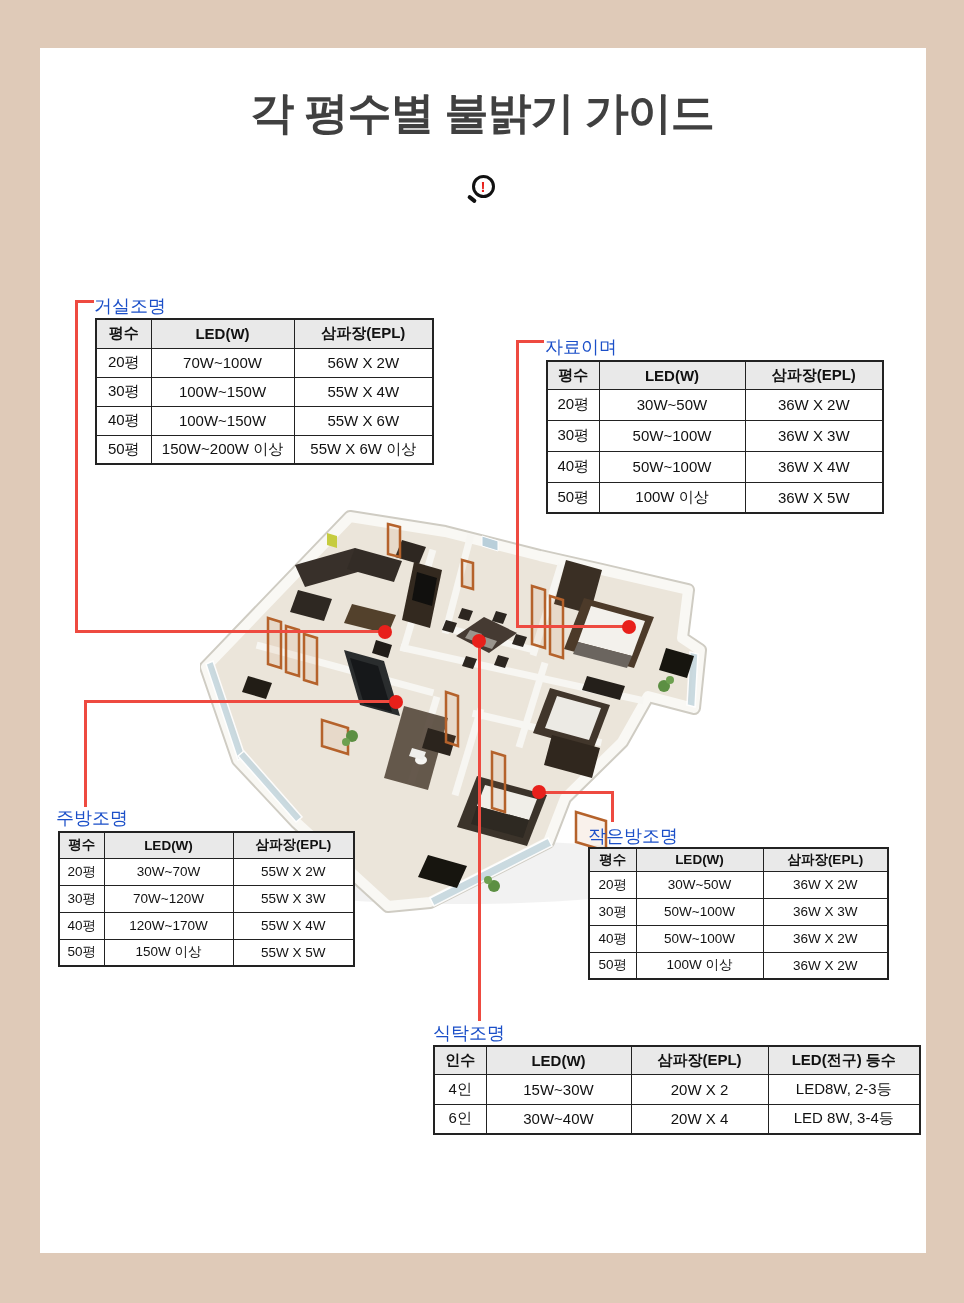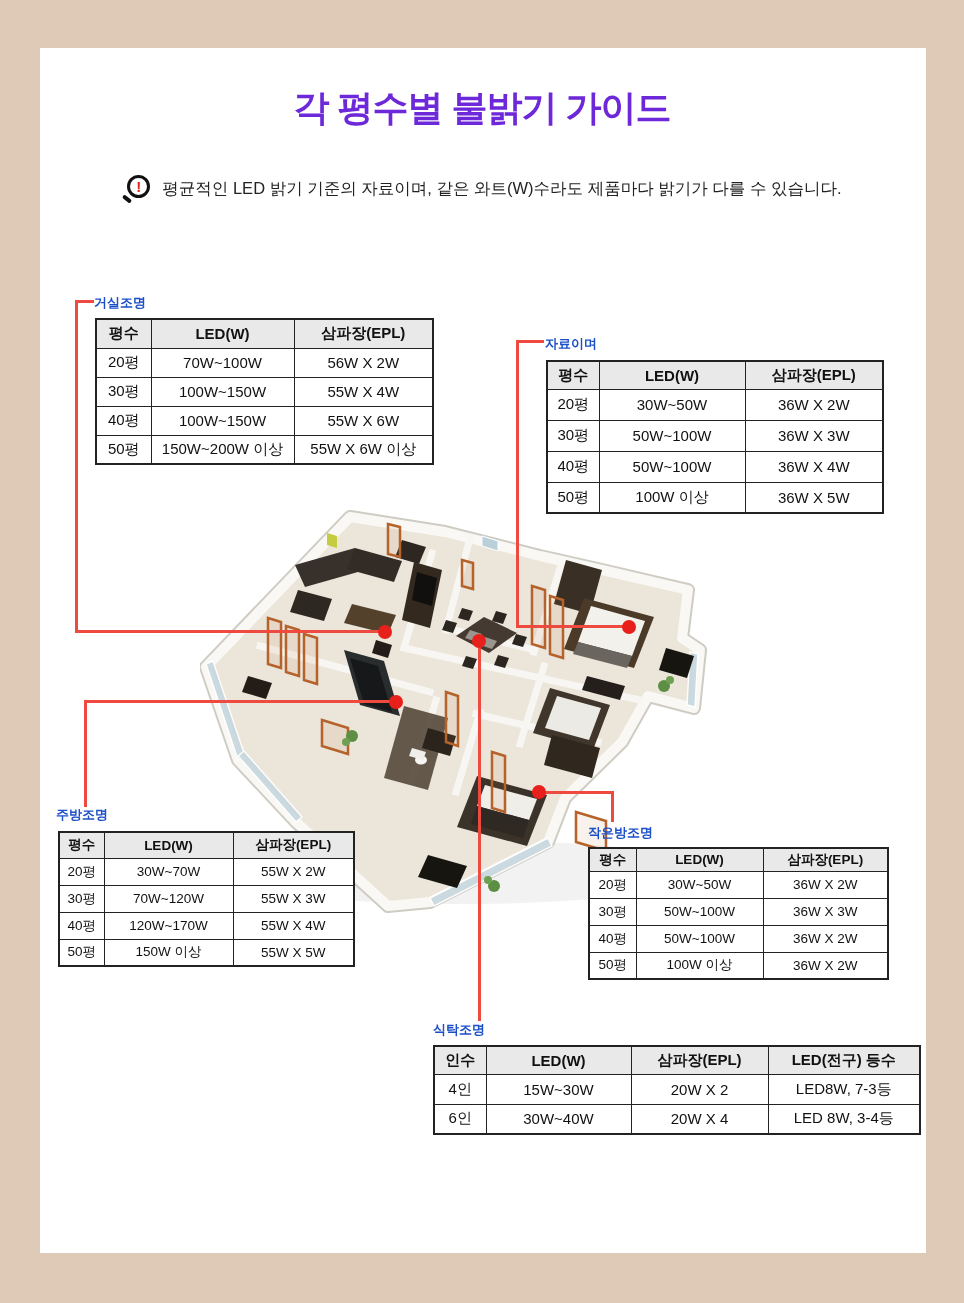--- a/index.html
+++ b/index.html
@@ -7,35 +7,35 @@
     --label-blue:#1b4fc8;
     --connector-red:#ee4a40;
     --dot-red:#e8201b;
     --table-header-bg:#e9e9e9;
     --table-border:#222222;
   }
   *{margin:0;padding:0;box-sizing:border-box}
   body{font-family:"Liberation Sans", sans-serif;background:#888}
   .canvas{position:relative;width:964px;height:1303px;background:var(--frame);overflow:hidden;margin:0 auto}
   .panel{position:absolute;left:40px;top:48px;width:886px;height:1205px;background:#ffffff}
-  .title{position:absolute;left:0;right:0;top:84px;text-align:center;font-size:36px;font-weight:800;letter-spacing:-1px;color:#6d28d9;z-index:4}
+  .title{position:absolute;left:0;right:0;top:84px;text-align:center;font-size:44px;font-weight:800;letter-spacing:-1px;color:#404040;z-index:4}
   .notice{position:absolute;left:0;right:0;top:172px;display:flex;justify-content:center;align-items:center;gap:9px;z-index:4}
   .notice-text{font-size:16.5px;color:#222}
   .mag{position:relative;width:31px;height:33px;flex:0 0 31px}
   .mag-circle{position:absolute;left:5px;top:3px;width:23px;height:23px;border:3px solid #111;border-radius:50%;display:flex;align-items:center;justify-content:center;font-weight:800;color:var(--dot-red);font-size:15px;line-height:1}
   .mag-handle{position:absolute;left:0;top:25px;width:10px;height:4px;background:#111;transform:rotate(38deg);border-radius:2px}
 
   .floorplan{position:absolute;left:200px;top:505px;width:515px;height:410px;z-index:1}
 
   .rl{position:absolute;background:var(--connector-red);z-index:2}
   .rl.h{height:2.5px}
   .rl.v{width:2.5px}
   .dot{position:absolute;width:14px;height:14px;border-radius:50%;background:var(--dot-red);transform:translate(-50%,-50%);z-index:3}
 
-  .tlabel{position:absolute;font-size:13px;font-weight:700;color:var(--label-blue);z-index:4;white-space:nowrap}
+  .tlabel{position:absolute;font-size:18px;font-weight:400;color:var(--label-blue);z-index:4;white-space:nowrap}
   table.dtable{position:absolute;border-collapse:collapse;background:#fff;table-layout:fixed;z-index:4}
   table.dtable th, table.dtable td{border:1.5px solid var(--table-border);text-align:center;vertical-align:middle;color:#111;padding:0 2px;overflow:hidden;white-space:nowrap}
   table.dtable{border:2px solid var(--table-border)}
   table.dtable th{background:var(--table-header-bg);font-weight:700}
 
   .t-living{left:95px;top:318px;width:337px;font-size:15px}
   .t-living th{height:29px}.t-living td{height:29px}
   .t-living th:nth-child(1),.t-living td:nth-child(1){width:55px}
   .t-living th:nth-child(2),.t-living td:nth-child(2){width:143px}
   .t-living th:nth-child(3),.t-living td:nth-child(3){width:139px}
@@ -73,21 +73,20 @@
 
   <h1 class="title">각 평수별 불밝기 가이드</h1>
 
   <div class="notice">
     <span class="mag">
       <span class="mag-circle">
           <span>!</span>
         </span>
       <span class="mag-handle"></span>
     </span>
-    <span class="notice-text">평균적인 LED 밝기 기준의 자료이며, 같은 와트(W)수라도 제품마다 밝기가 다를 수 있습니다.</span>
   </div>
 
   <svg class="floorplan" viewBox="200 505 515 410" xmlns="http://www.w3.org/2000/svg">
     <g>
       <ellipse cx="460" cy="872" rx="250" ry="32" fill="rgba(0,0,0,0.05)"></ellipse>
       <path d="M350,517 L445,532 L540,556 L602,570 L688,590 L682,638 L700,650 L694,708 L648,696 L622,742 L565,798 L548,842 L430,902 L388,906 L296,822 L238,760 L206,667 Z" fill="#ebe5da" stroke="#cfccc3" stroke-width="14" stroke-linejoin="round"></path>
       <path d="M350,517 L445,532 L540,556 L602,570 L688,590 L682,638 L700,650 L694,708 L648,696 L622,742 L565,798 L548,842 L430,902 L388,906 L296,822 L238,760 L206,667 Z" fill="#ebe5da" stroke="#f9f8f4" stroke-width="10" stroke-linejoin="round"></path>
     </g>
     <g stroke="#f7f6f2" stroke-width="7" stroke-linecap="square">
       <line x1="260" y1="646" x2="430" y2="692"></line>
@@ -330,21 +329,21 @@
           <th>LED(W)</th>
           <th>삼파장(EPL)</th>
           <th>LED(전구) 등수</th>
         </tr>
       </thead>
       <tbody>
         <tr>
           <td>4인</td>
           <td>15W~30W</td>
           <td>20W X 2</td>
-          <td>LED8W, 7-3등</td>
+          <td>LED8W, 2-3등</td>
         </tr>
         <tr>
           <td>6인</td>
           <td>30W~40W</td>
           <td>20W X 4</td>
           <td>LED 8W, 3-4등</td>
         </tr>
       </tbody>
     </table>
 </div>

